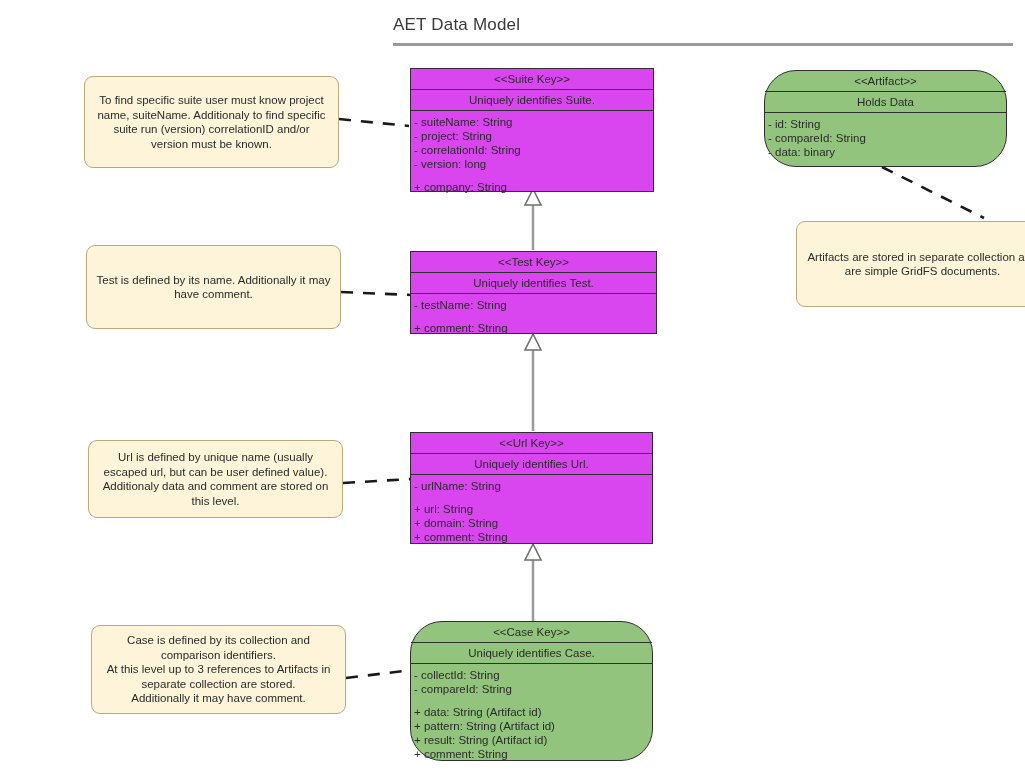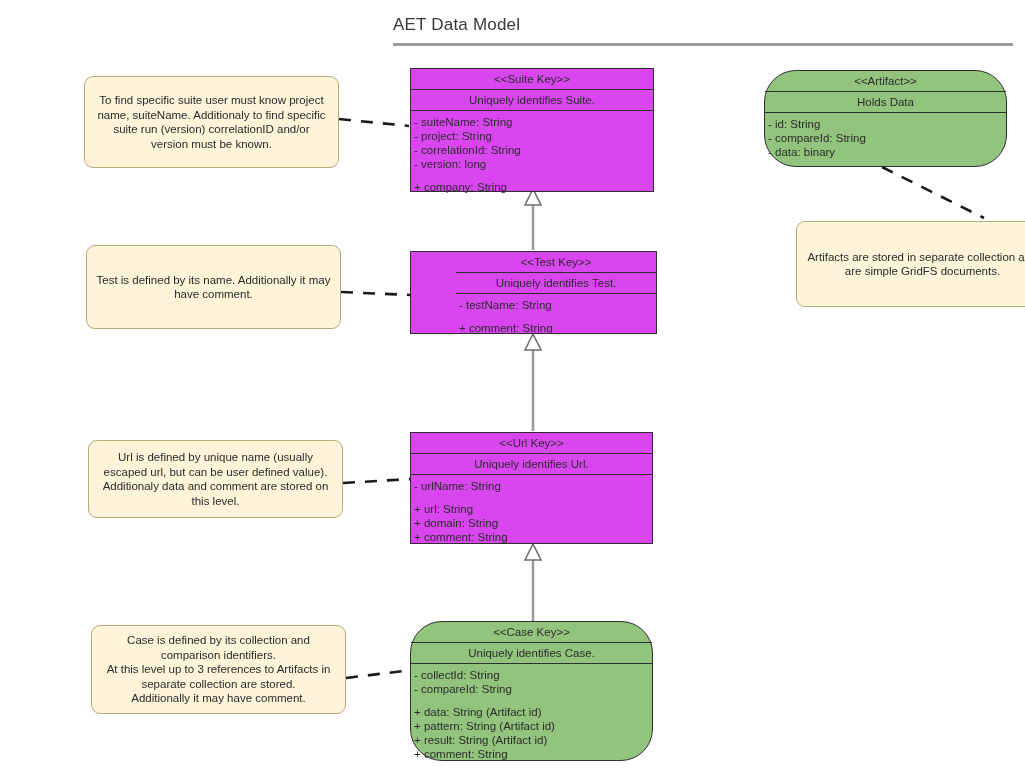--- a/index.html
+++ b/index.html
@@ -133,21 +133,21 @@
     <div class="attrs">
       <div>- suiteName: String</div>
       <div>- project: String</div>
       <div>- correlationId: String</div>
       <div>- version: long</div>
       <div class="spacer"></div>
       <div>+ company: String</div>
     </div>
   </div>
 
-  <div class="uml-class cls-blue" style="left:364px; top:251px; width:247px; height:83px;padding-left:45px;">
+  <div class="uml-class cls-blue" style="left:364px; top:251px; width:247px; height:83px;">
     <div class="stereotype">&lt;&lt;Test Key&gt;&gt;</div>
     <div class="subtitle">Uniquely identifies Test.</div>
     <div class="attrs">
       <div>- testName: String</div>
       <div class="spacer"></div>
       <div>+ comment: String</div>
     </div>
   </div>
 
   <div class="uml-class cls-blue" style="left:364px; top:432px; width:243px; height:112px;">

